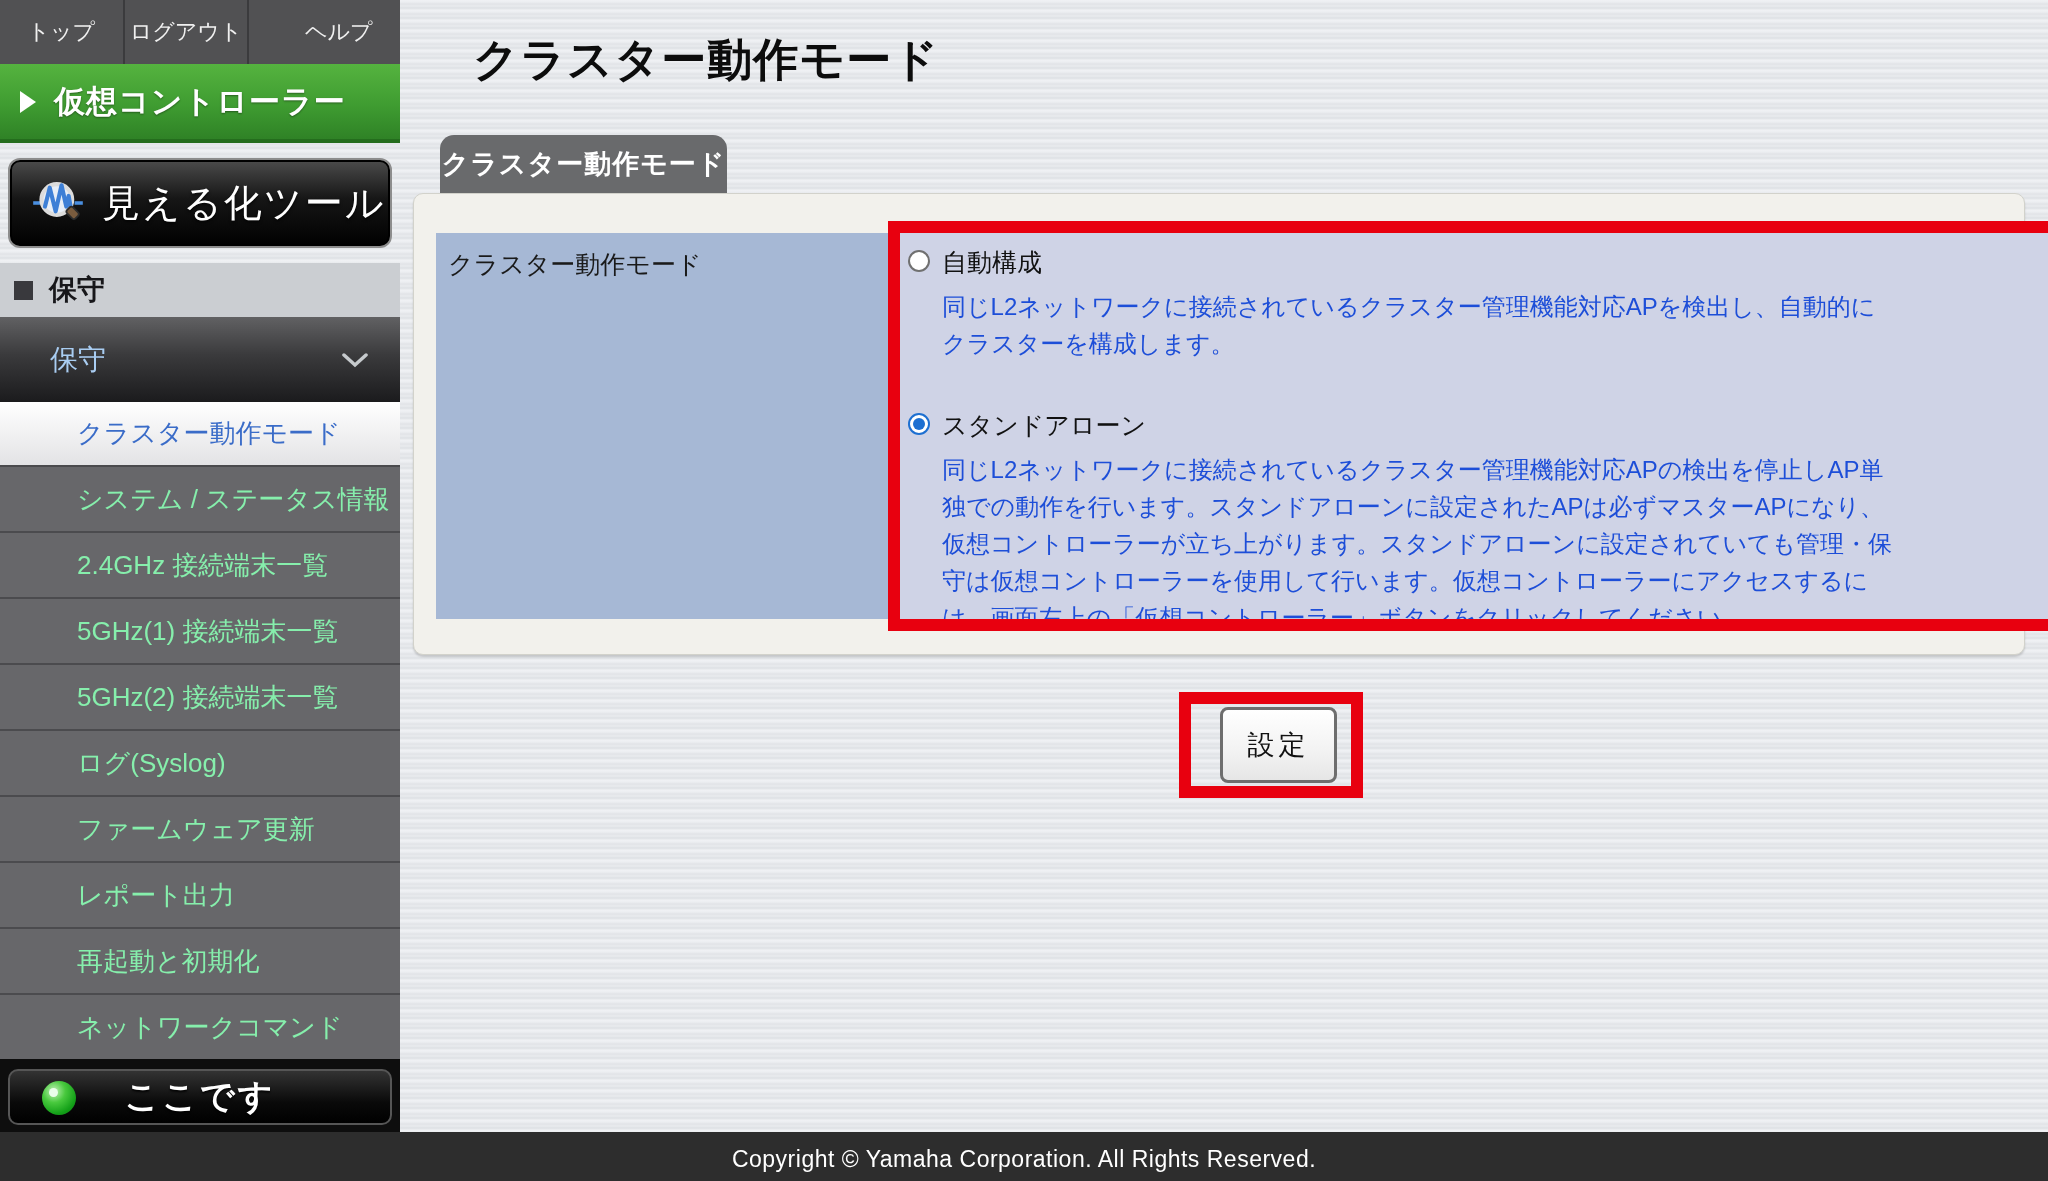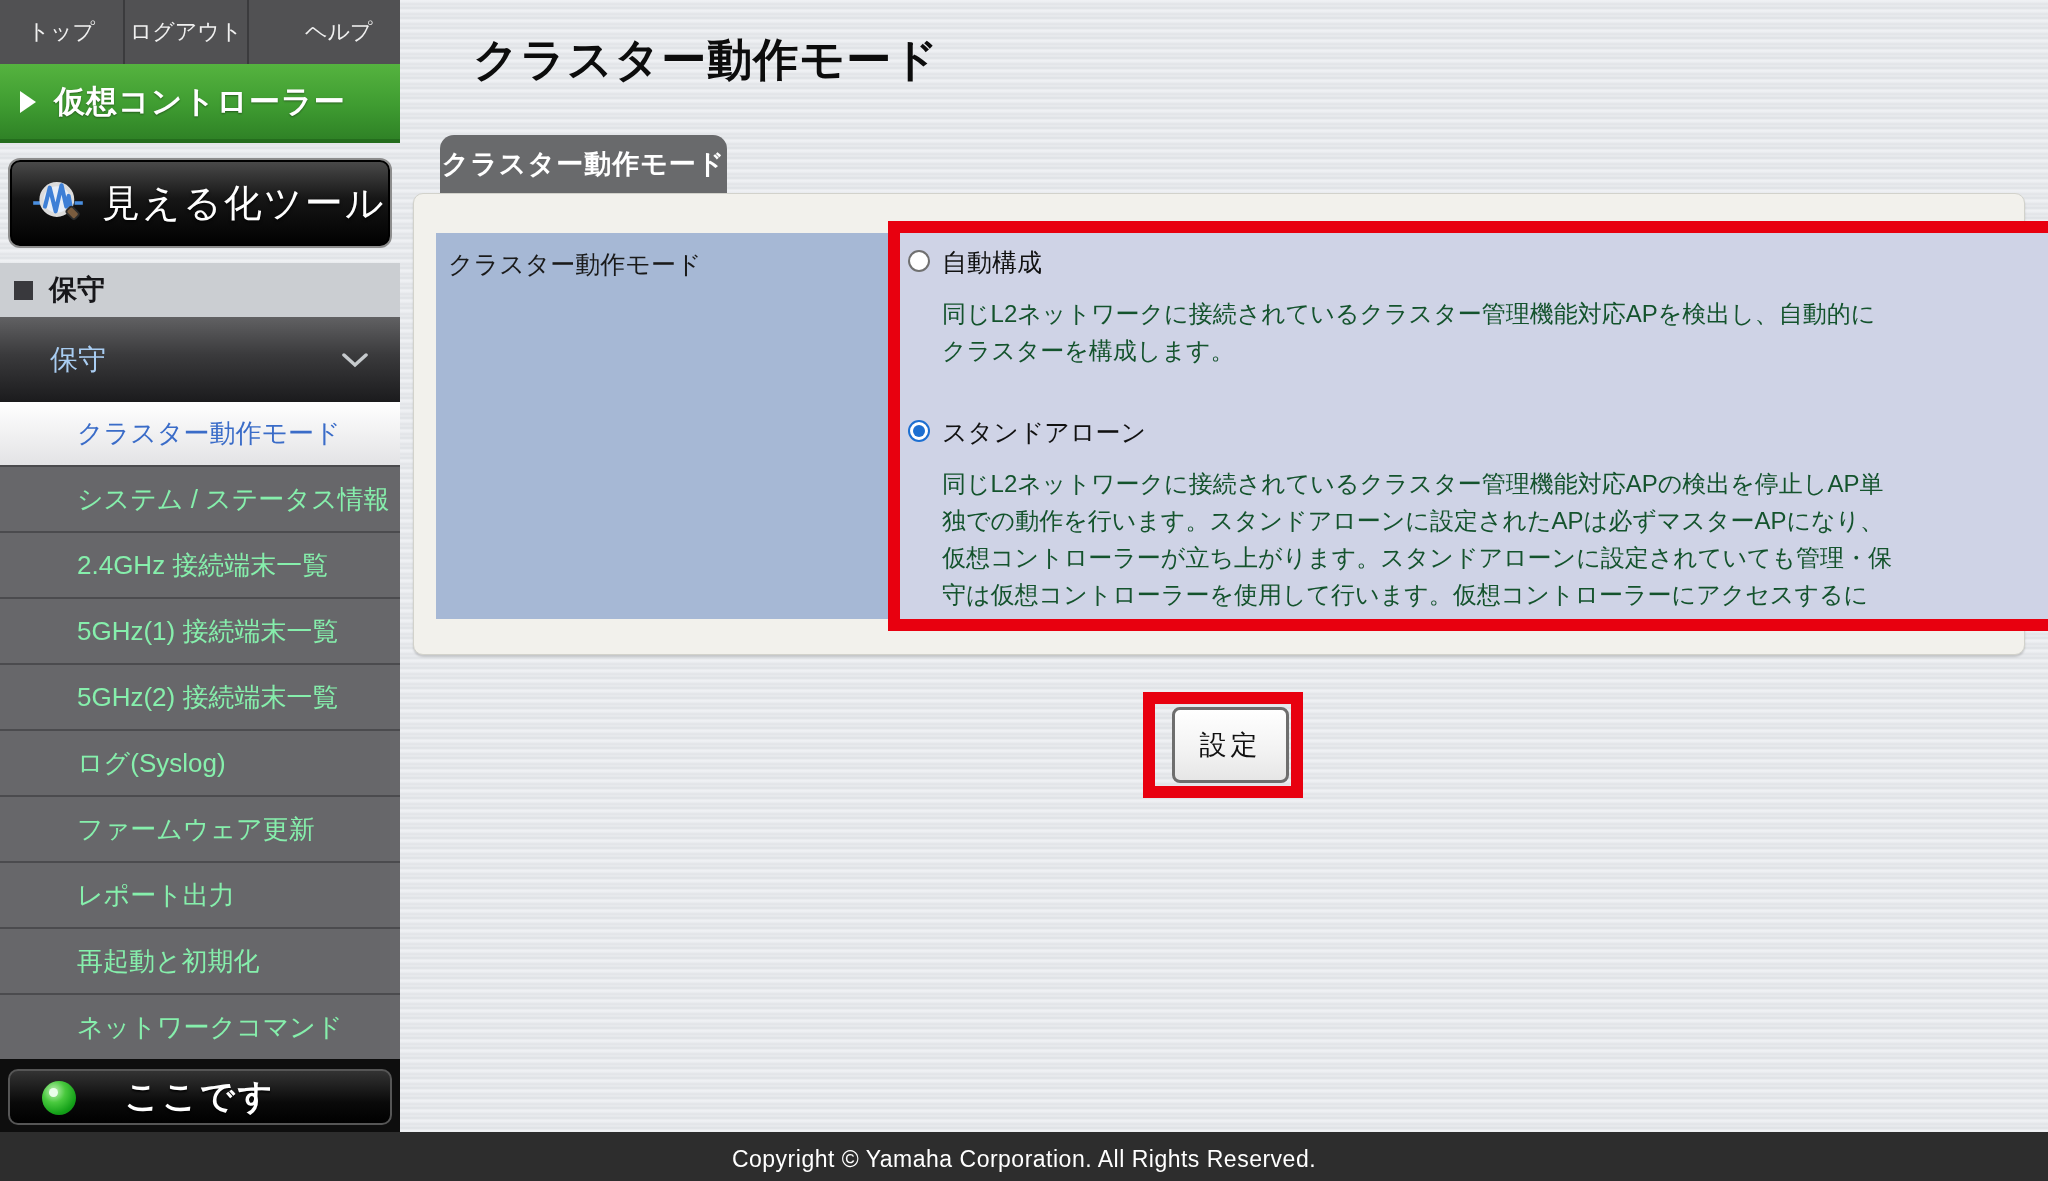--- a/index.html
+++ b/index.html
@@ -70,23 +70,23 @@
               padding:14px 18px 0 6px;overflow:hidden;}
 
   .option{display:flex;align-items:flex-start;}
   .option + .option{margin-top:48px;}
   .radio{width:22px;height:22px;border-radius:50%;background:#fff;border:2px solid #707070;
          box-sizing:border-box;margin:3px 12px 0 2px;flex:0 0 auto;position:relative;cursor:pointer;}
   .radio.checked{border:2px solid #1d6fd1;}
   .radio.checked::after{content:"";position:absolute;left:3px;top:3px;width:12px;height:12px;border-radius:50%;background:#1d6fd1;}
   .opt-text{min-width:0;}
   .opt-label{font-size:25px;color:#111;line-height:30px;cursor:pointer;}
-  .opt-desc{margin-top:18px;font-size:24px;color:#14532d;line-height:37px;white-space:pre-line;width:1040px;}
-
-  .submit-area{position:absolute;left:743px;top:692px;width:160px;height:106px;
+  .opt-desc{margin-top:11px;font-size:24px;color:#1d4ed8;line-height:37px;white-space:pre-line;width:1040px;}
+
+  .submit-area{position:absolute;left:779px;top:692px;width:184px;height:106px;
                display:flex;align-items:center;justify-content:center;padding-left:15px;}
   .submit-button{width:117px;height:76px;border:3px solid #6e6e6e;border-radius:8px;box-sizing:border-box;
                  background:linear-gradient(180deg,#ffffff 0%,#f2f2f2 60%,#e6e6e6 100%);
                  font-size:27px;color:#111;display:flex;align-items:center;justify-content:center;
                  letter-spacing:4px;cursor:pointer;}
 
   
   #footer{position:absolute;left:0;top:1132px;width:2048px;height:55px;background:#2d2d2d;
           display:flex;align-items:center;justify-content:center;}
   .copyright{color:#fff;font-size:23px;letter-spacing:.5px;}

